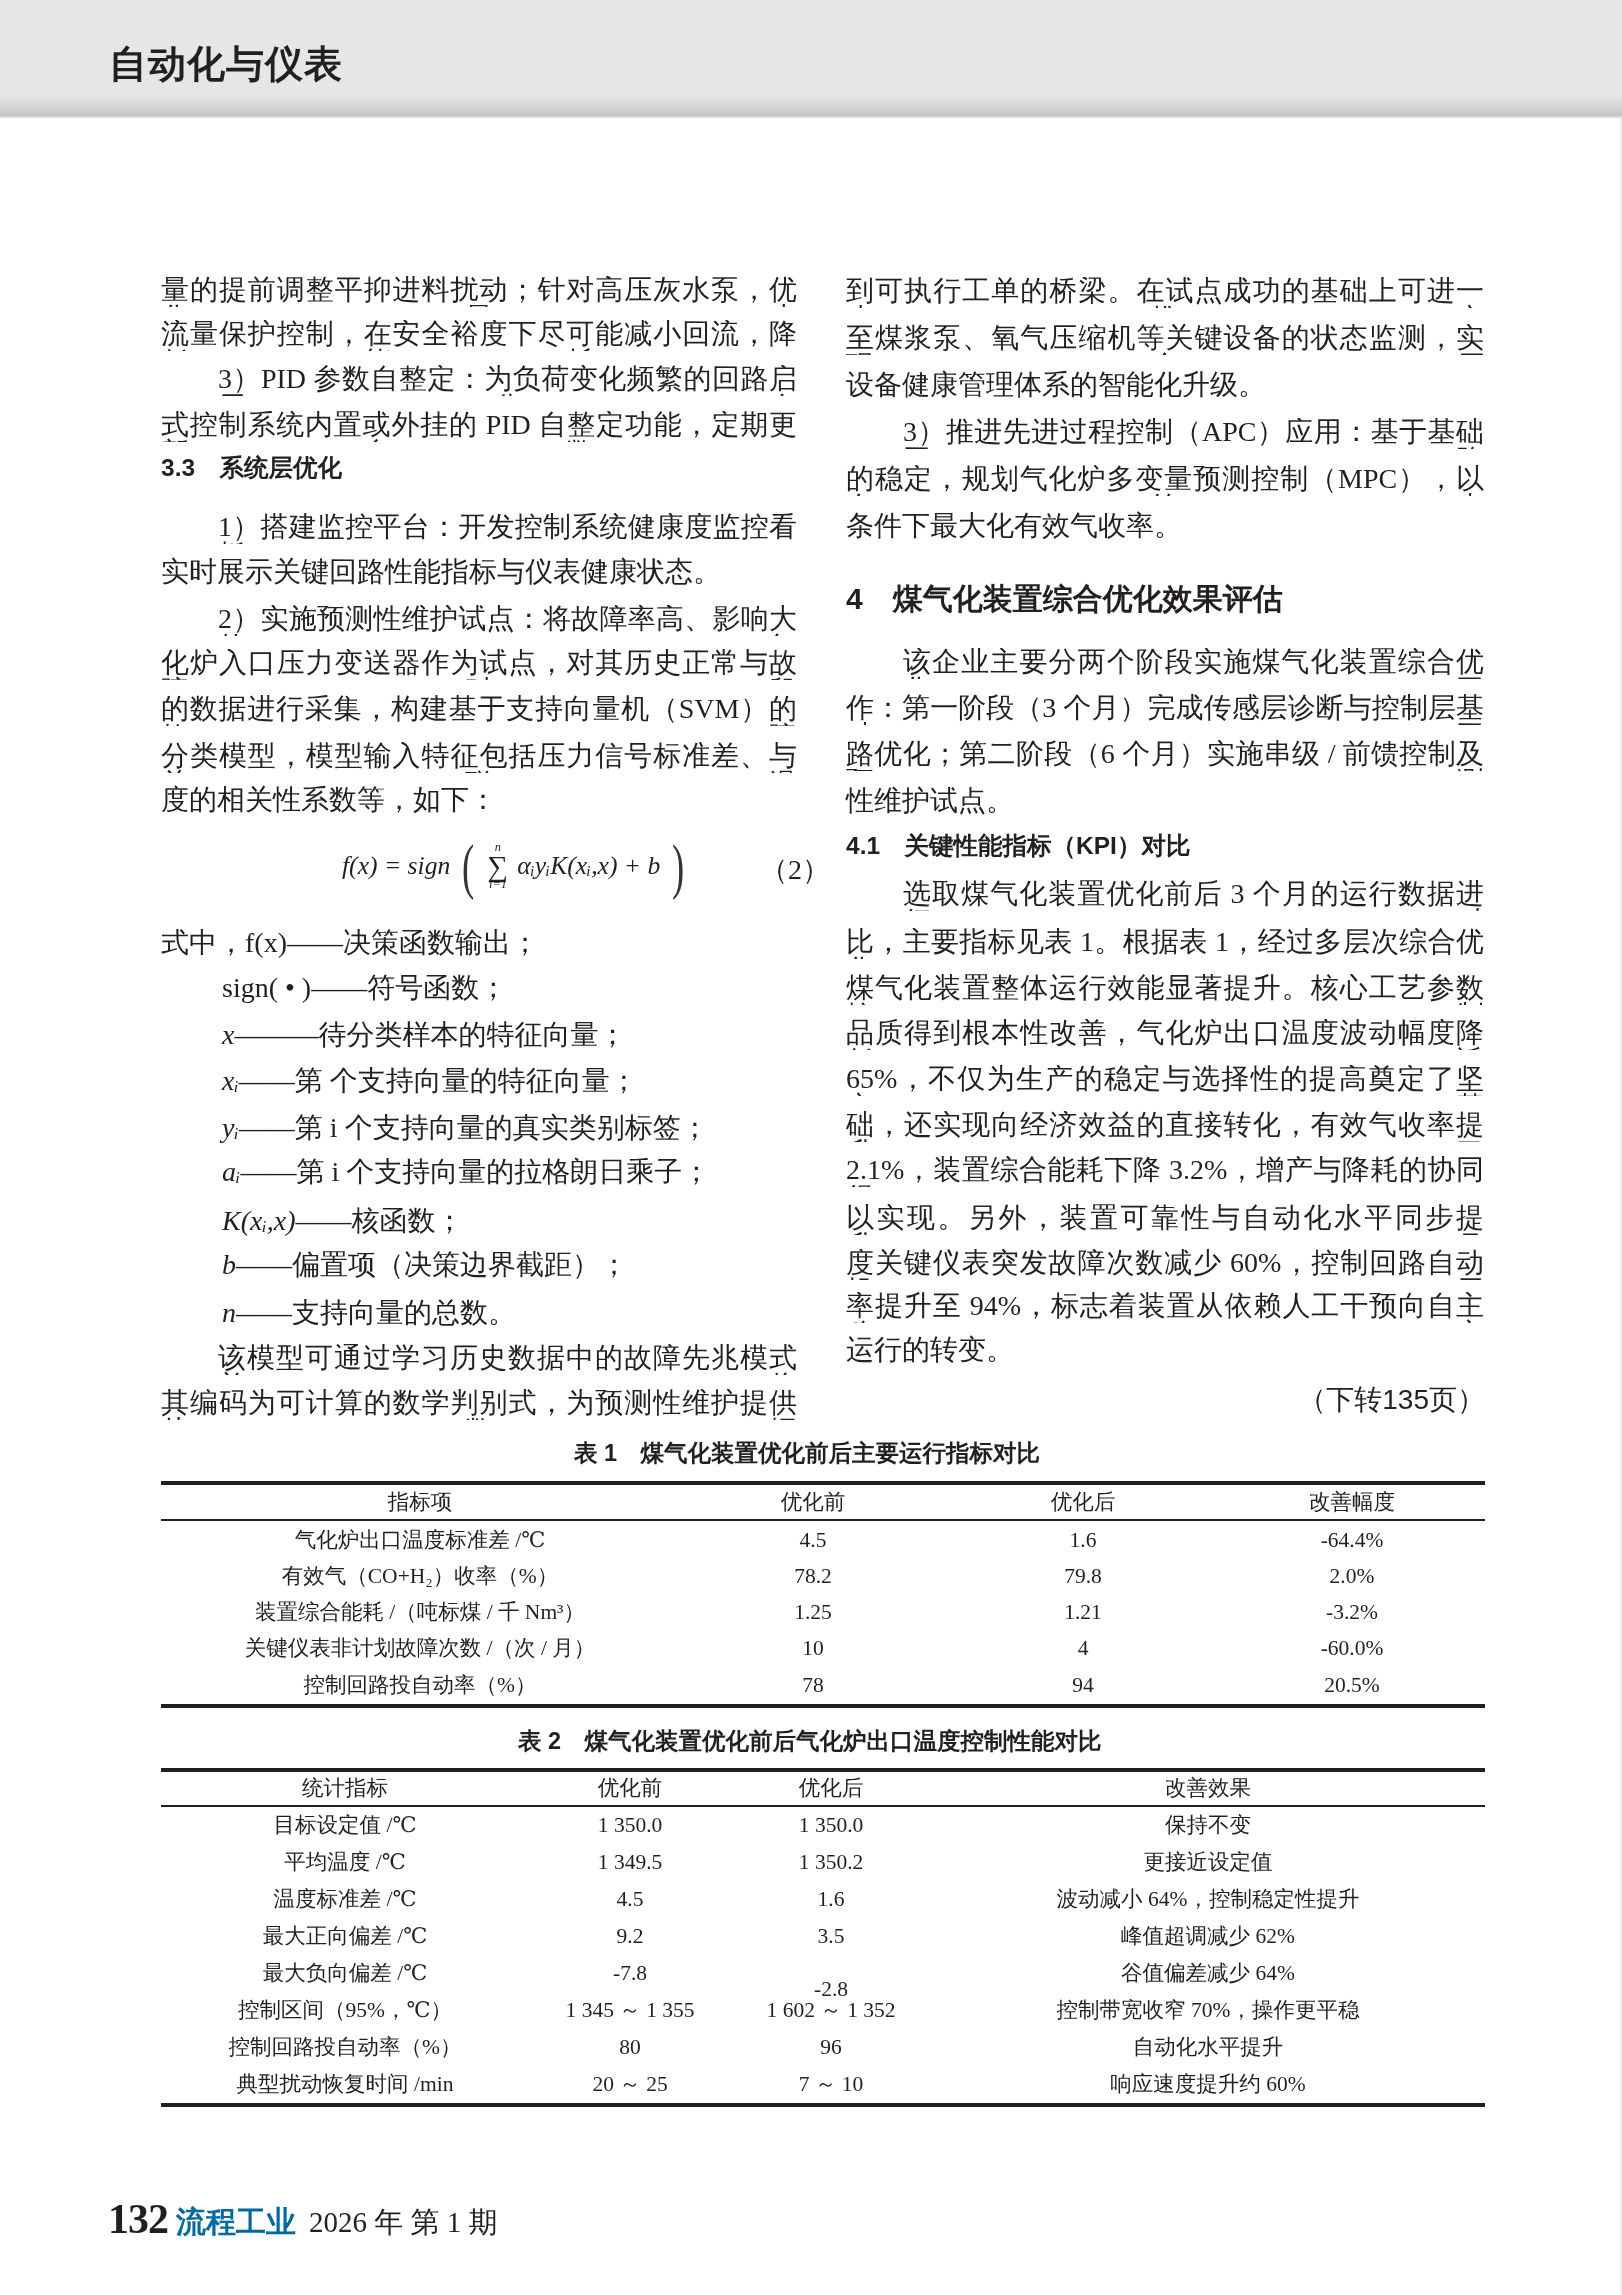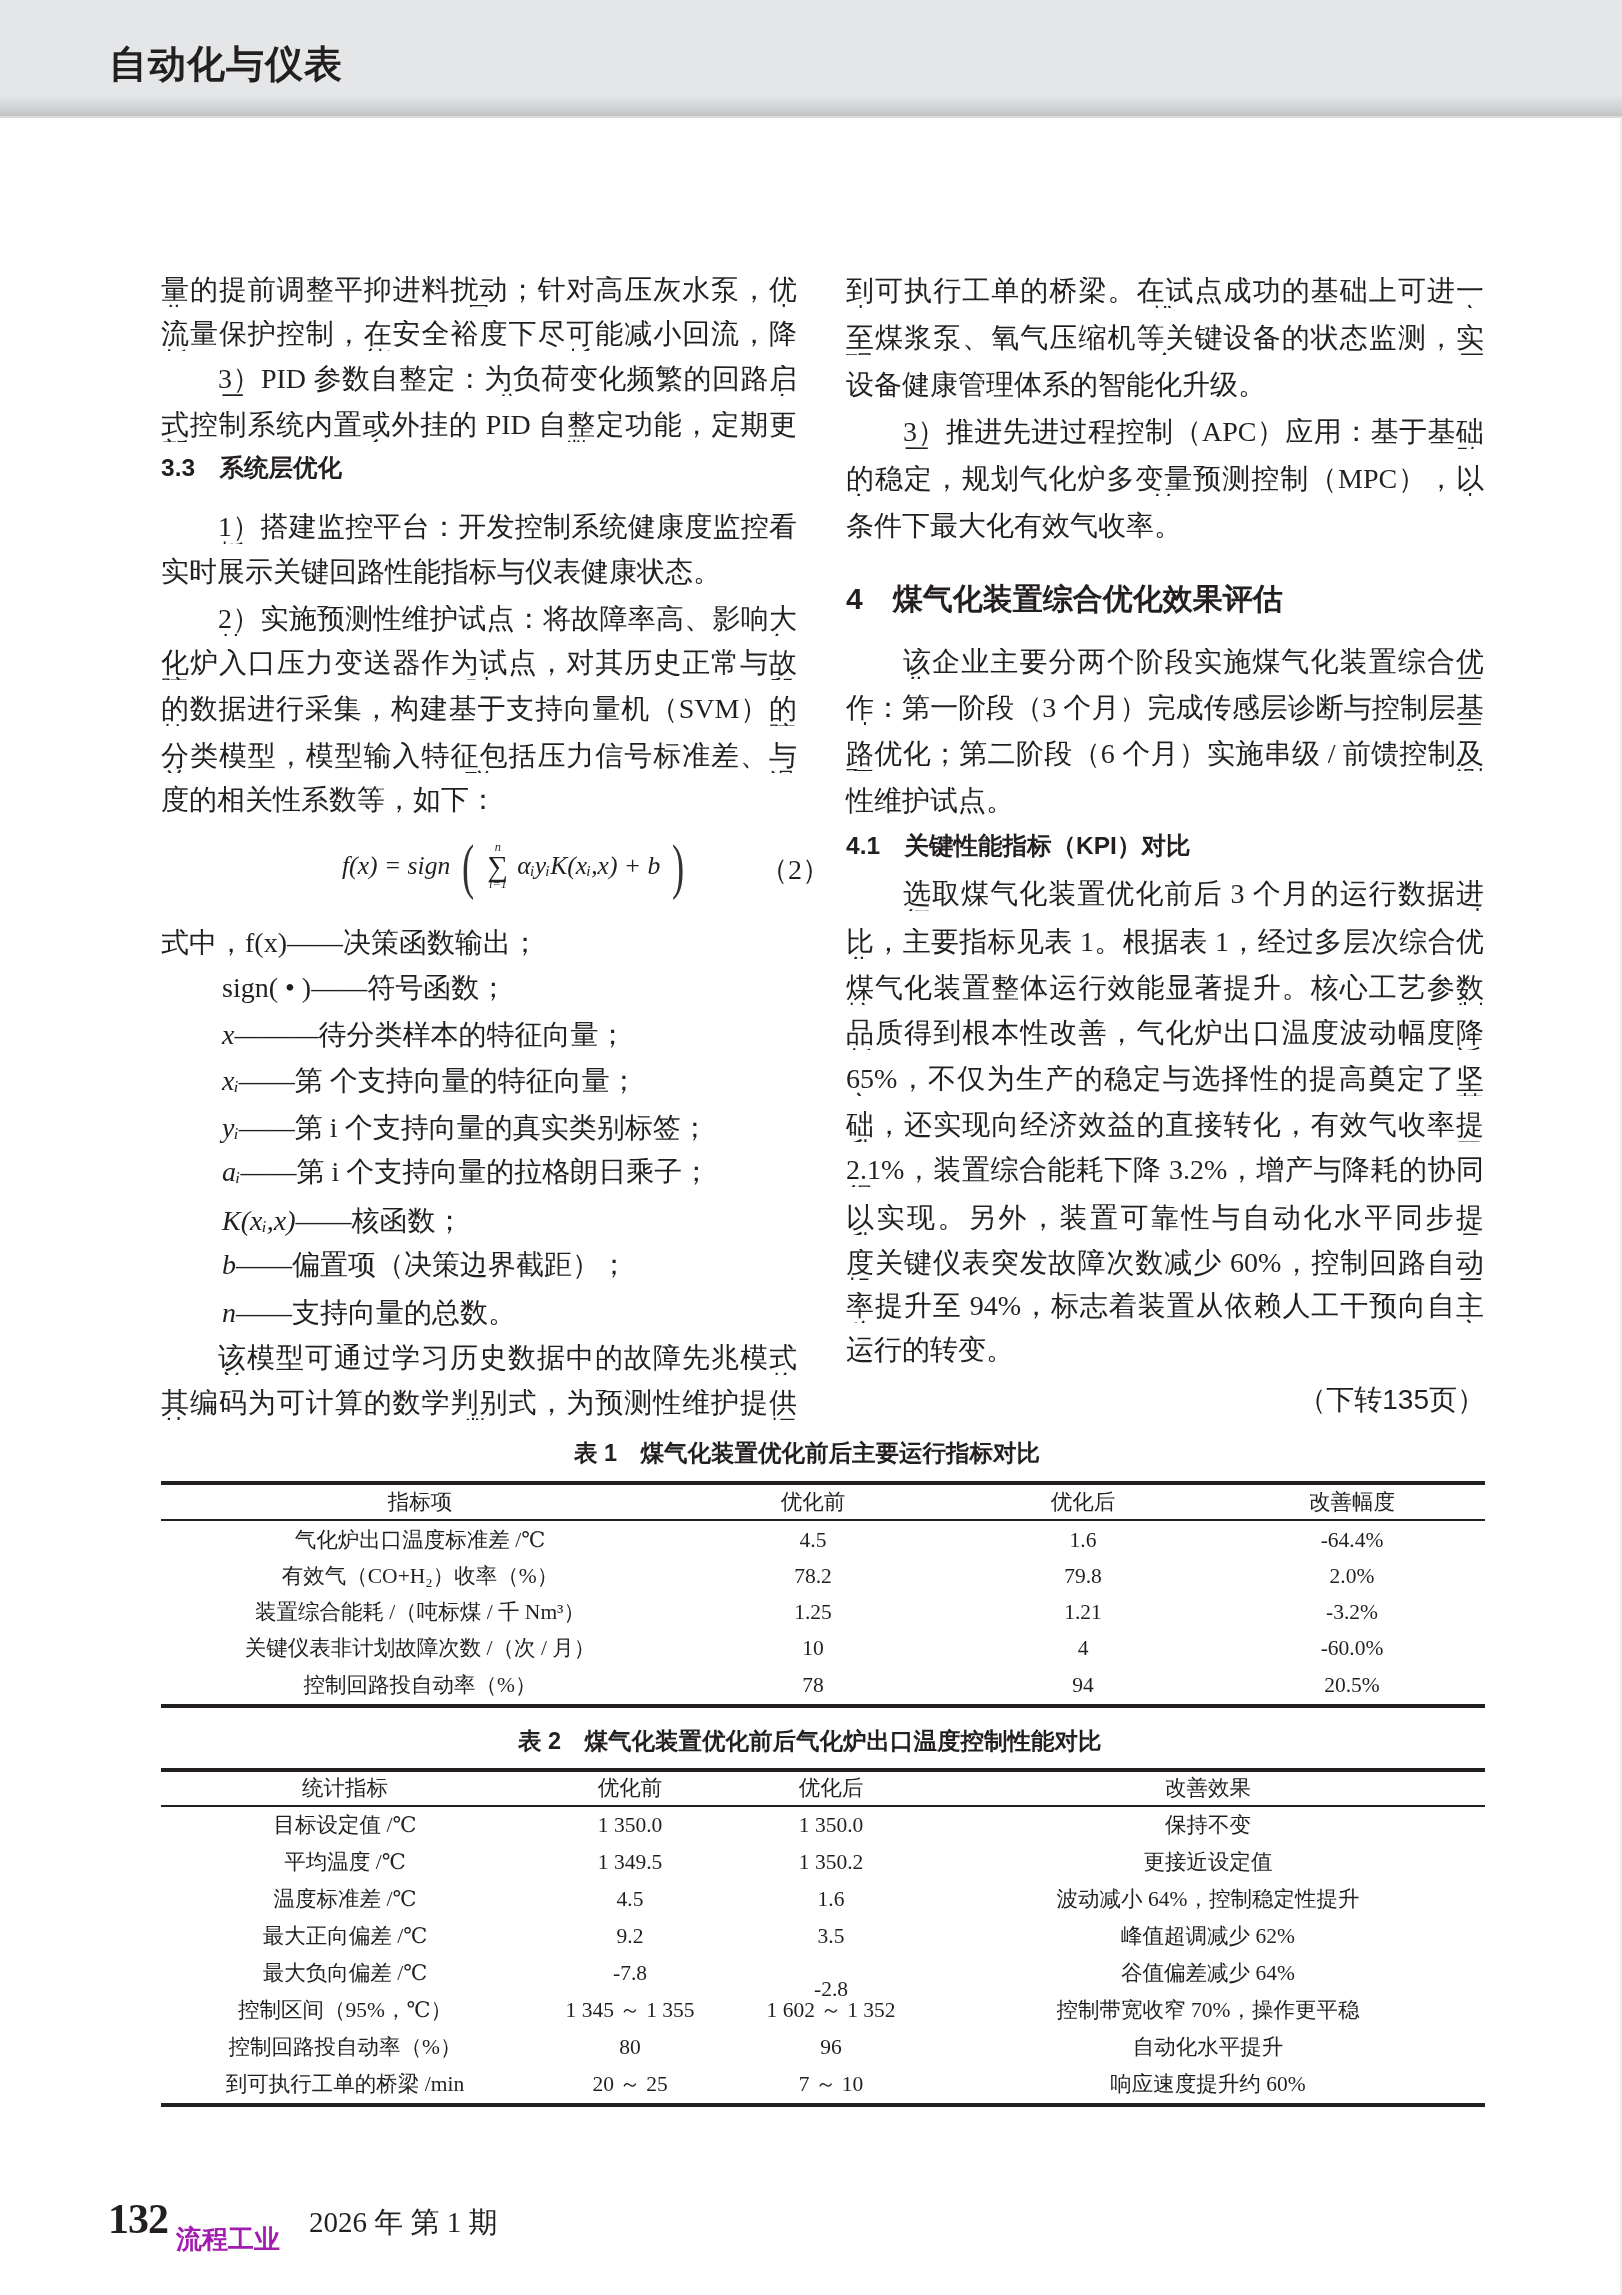--- a/index.html
+++ b/index.html
@@ -29,21 +29,21 @@
 
   .continue-note { position:absolute; right:138px; top:1381px; font-size:28px; }
 
   .table-title { position:absolute; font-weight:bold; font-size:23.5px; white-space:nowrap; line-height:1; }
   .tbl { position:absolute; left:161px; width:1324px; }
   .rule-thick { position:absolute; left:0; width:1324px; height:3.6px; background:#231f20; }
   .rule-thin { position:absolute; left:0; width:1324px; height:1.5px; background:#231f20; }
   .cell { position:absolute; font-size:21.5px; line-height:1; white-space:nowrap; transform:translateX(-50%); }
 
   .footer-page { position:absolute; left:108px; top:2198px; font-size:42px; font-weight:bold; line-height:1; letter-spacing:-1px; }
-  .footer-journal { position:absolute; left:176px; top:2207px; font-size:26px; font-weight:bold; color:#a21caf; line-height:1;margin-top:20px; }
+  .footer-journal { position:absolute; left:176px; top:2207px; font-size:30px; font-weight:bold; color:#0369a1; line-height:1; }
   .footer-issue { position:absolute; left:309px; top:2208px; font-size:29px; line-height:1; }
 </style>
 </head>
 <body>
 
 <div class="header-band"></div>
 <div class="header-edge"></div>
 <div class="header-title sans">自动化与仪表</div>
 <div class="right-edge"></div>
 
@@ -224,21 +224,21 @@
     <div class="cell" style="left:670px; top:232px;">1 602 ～ 1 352</div>
     <div class="cell" style="left:1047px; top:232px;">控制带宽收窄 70%，操作更平稳</div>
   </div>
   <div>
     <div class="cell" style="left:184px; top:269px;">控制回路投自动率（%）</div>
     <div class="cell" style="left:469px; top:269px;">80</div>
     <div class="cell" style="left:670px; top:269px;">96</div>
     <div class="cell" style="left:1047px; top:269px;">自动化水平提升</div>
   </div>
   <div>
-    <div class="cell" style="left:184px; top:306px;">到可执行工单的桥梁 /min</div>
+    <div class="cell" style="left:184px; top:306px;">典型扰动恢复时间 /min</div>
     <div class="cell" style="left:469px; top:306px;">20 ～ 25</div>
     <div class="cell" style="left:670px; top:306px;">7 ～ 10</div>
     <div class="cell" style="left:1047px; top:306px;">响应速度提升约 60%</div>
   </div>
   <div class="rule-thick" style="top:335px;"></div>
 </div>
 
 <div class="footer-page serif">132</div>
 <div class="footer-journal serif">流程工业</div>
 <div class="footer-issue serif">2026 年 第 1 期</div>

